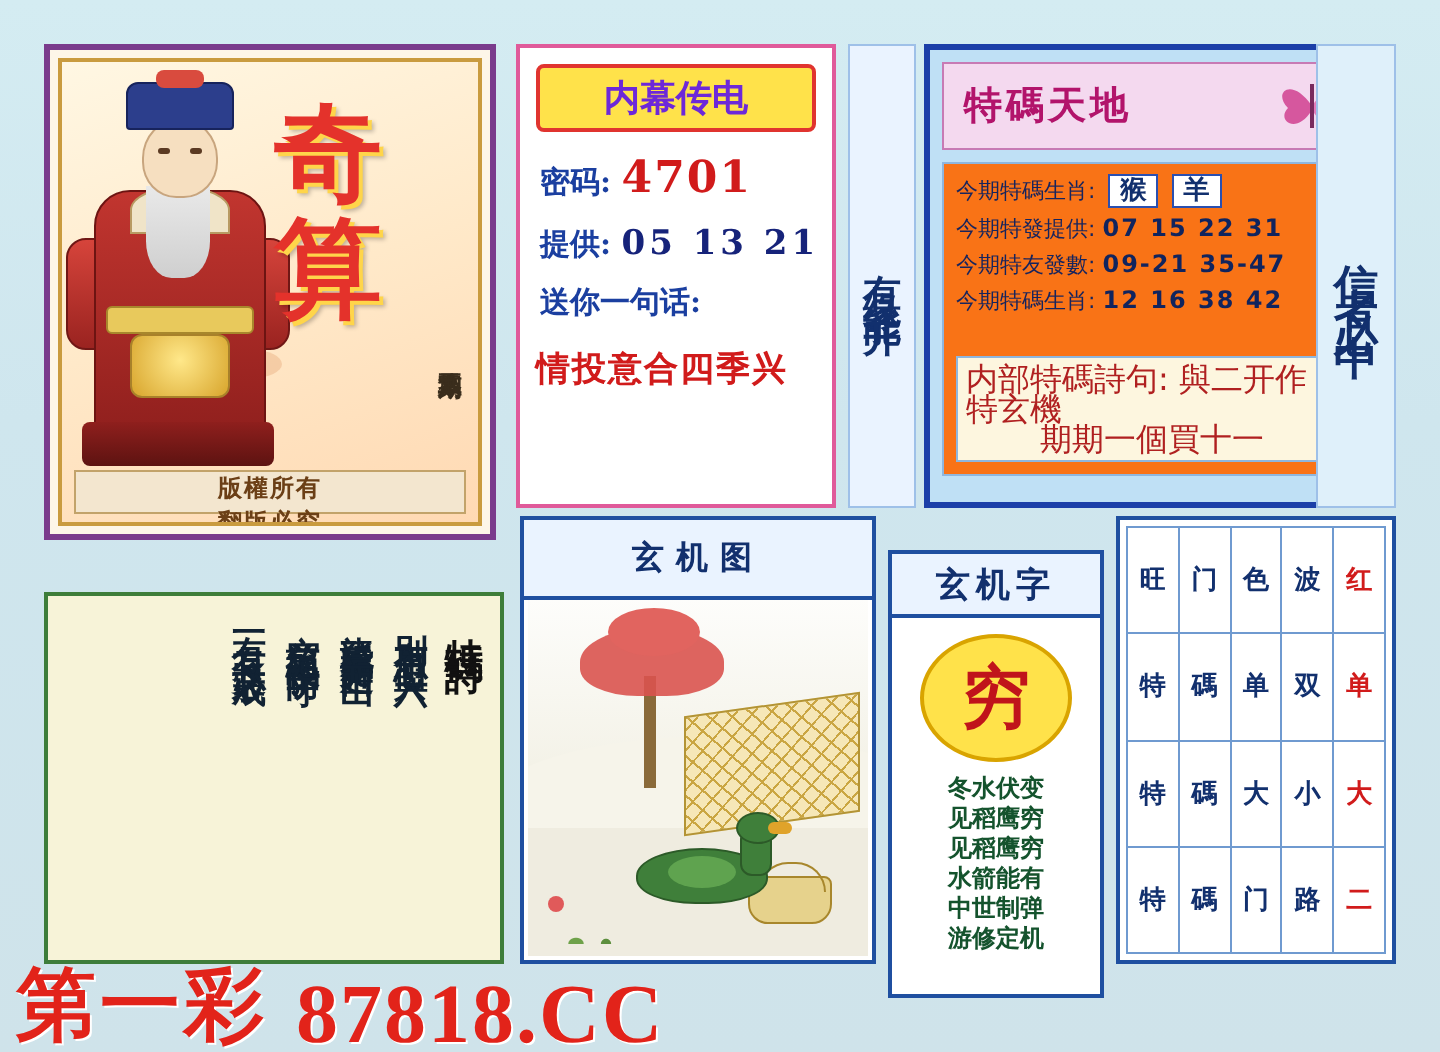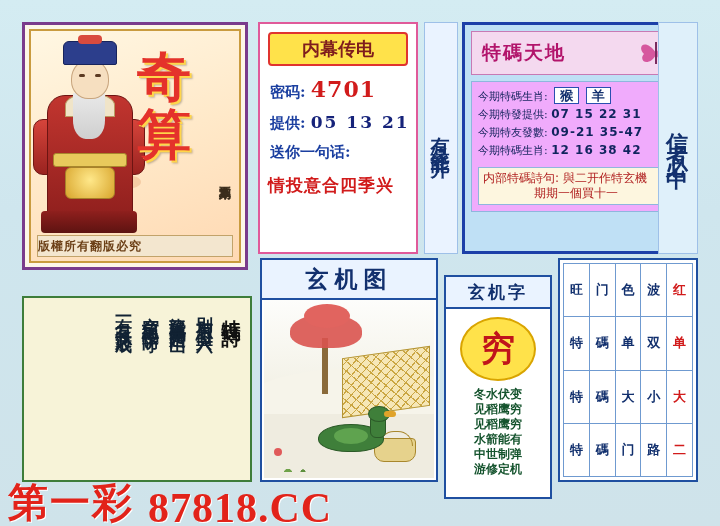--- a/index.html
+++ b/index.html
@@ -60,34 +60,35 @@
   .poster-sub{
     position:absolute;right:8px;top:146px;width:20px;
     font-size:12px;line-height:13px;color:#3a2d1c;font-weight:bold;
     text-align:center;
     writing-mode:vertical-rl;
   }
   .poster-foot{
     position:absolute;left:6px;right:6px;bottom:4px;height:20px;
     background:#f3e6cf;border:1px solid #c2a36a;
     font-size:12px;color:#6b3f16;font-weight:bold;
-    display:flex;align-items:center;justify-content:flex-start;
+    display:flex;align-items:center;justify-content:space-between;
     letter-spacing:1px;
+    flex-direction:column;
   }
 
   
   .mid-box{
     position:absolute;left:258px;top:22px;width:160px;height:232px;
     background:#ffffff;border:2px solid #e05a9a;box-sizing:border-box;
   }
   .mid-banner{
     margin:8px auto 0;width:136px;height:30px;
     background:#ffe24a;border:2px solid #e0342f;border-radius:4px;
     display:flex;align-items:center;justify-content:center;
-    color:#7f1d1d;font-weight:bold;font-size:18px;
+    color:#6d28d9;font-weight:bold;font-size:18px;
     font-family:"DejaVu Serif","Liberation Serif",serif;
   }
   .mid-line{
     margin:10px 0 0 10px;font-size:15px;color:#1b3fa0;font-weight:bold;
     font-family:"DejaVu Serif","Liberation Serif",serif;
   }
   .mid-line .num{color:#16237a;letter-spacing:2px;font-size:17px;}
   .mid-line .red{color:#d11b1b;font-size:22px;letter-spacing:1px;}
   .mid-quote{
     margin:12px 0 0 8px;font-size:17px;color:#d11b1b;font-weight:bold;
@@ -115,31 +116,31 @@
     position:relative;display:flex;align-items:center;
   }
   .tm-head .t{
     margin-left:10px;font-size:19px;font-weight:bold;color:#b2146b;
     font-family:"DejaVu Serif","Liberation Serif",serif;letter-spacing:2px;
   }
   .tm-butterfly{
     position:absolute;right:6px;top:4px;width:36px;height:34px;
   }
   .tm-body{
-    margin:0 6px;background:#f0abfc;border:1px solid #8fb6dd;
+    margin:0 6px;background:#f97316;border:1px solid #8fb6dd;
     padding:5px 6px 6px;font-size:11px;color:#16245e;line-height:15px;
   }
   .tm-row{margin-bottom:3px;}
   .tm-row .lbl{color:#16245e;}
   .tm-zodiac{display:inline-block;border:1px solid #2a4fb0;padding:0 5px;margin-left:3px;
     background:#fff;color:#12306e;font-weight:bold;font-size:13px;}
   .tm-nums{color:#10245e;font-weight:bold;letter-spacing:1px;font-size:12px;}
   .tm-poem{
-    margin-top:9px;border:1px solid #8fb6dd;background:#fdf6df;padding:3px 4px;
-    color:#b02020;font-size:12px;line-height:15px;
+    margin-top:20px;border:1px solid #8fb6dd;background:#fdf6df;padding:3px 4px;
+    color:#b02020;font-size:16px;line-height:15px;
   }
   .tm-poem .p2{display:block;text-align:center;}
 
   
   .vert-right{
     position:absolute;left:658px;top:22px;width:40px;height:232px;
     background:#dff0fa;border:1px solid #9ec0e8;box-sizing:border-box;
     display:flex;align-items:center;justify-content:center;
   }
   .vert-right span{
@@ -163,21 +164,21 @@
   .poem-col.title{font-size:19px;color:#111;letter-spacing:4px;}
 
   
   .xj-box{
     position:absolute;left:260px;top:258px;width:178px;height:224px;
     background:#ffffff;border:2px solid #1f4fa0;box-sizing:border-box;
   }
   .xj-title{
     height:38px;background:#eaf3ff;border-bottom:2px solid #1f4fa0;
     display:flex;align-items:center;justify-content:center;
-    font-size:23px;font-weight:bold;color:#12306e;letter-spacing:6px;
+    font-size:16px;font-weight:bold;color:#12306e;letter-spacing:6px;
     font-family:"DejaVu Serif","Liberation Serif",serif;
   }
   .xj-art{position:absolute;left:2px;right:2px;top:40px;bottom:2px;overflow:hidden;
     background:linear-gradient(180deg,#fdfdfb 0%,#f2f0e4 55%,#e7e4d2 100%);}
   .xj-ground{position:absolute;left:0;right:0;bottom:0;height:64px;background:#efece0;}
   .xj-hill{position:absolute;left:-20px;bottom:40px;width:230px;height:70px;background:#f6f4ea;border-radius:50% 50% 0 0;}
   .tree-trunk{position:absolute;left:58px;top:38px;width:6px;height:56px;background:#8a6a3a;}
   .tree-crown{position:absolute;left:26px;top:14px;width:72px;height:34px;background:#d9534f;border-radius:50% 50% 40% 40%;opacity:.9;}
   .tree-crown2{position:absolute;left:40px;top:4px;width:46px;height:24px;background:#e1645f;border-radius:50%;}
   .net{position:absolute;right:4px;top:52px;width:86px;height:58px;

